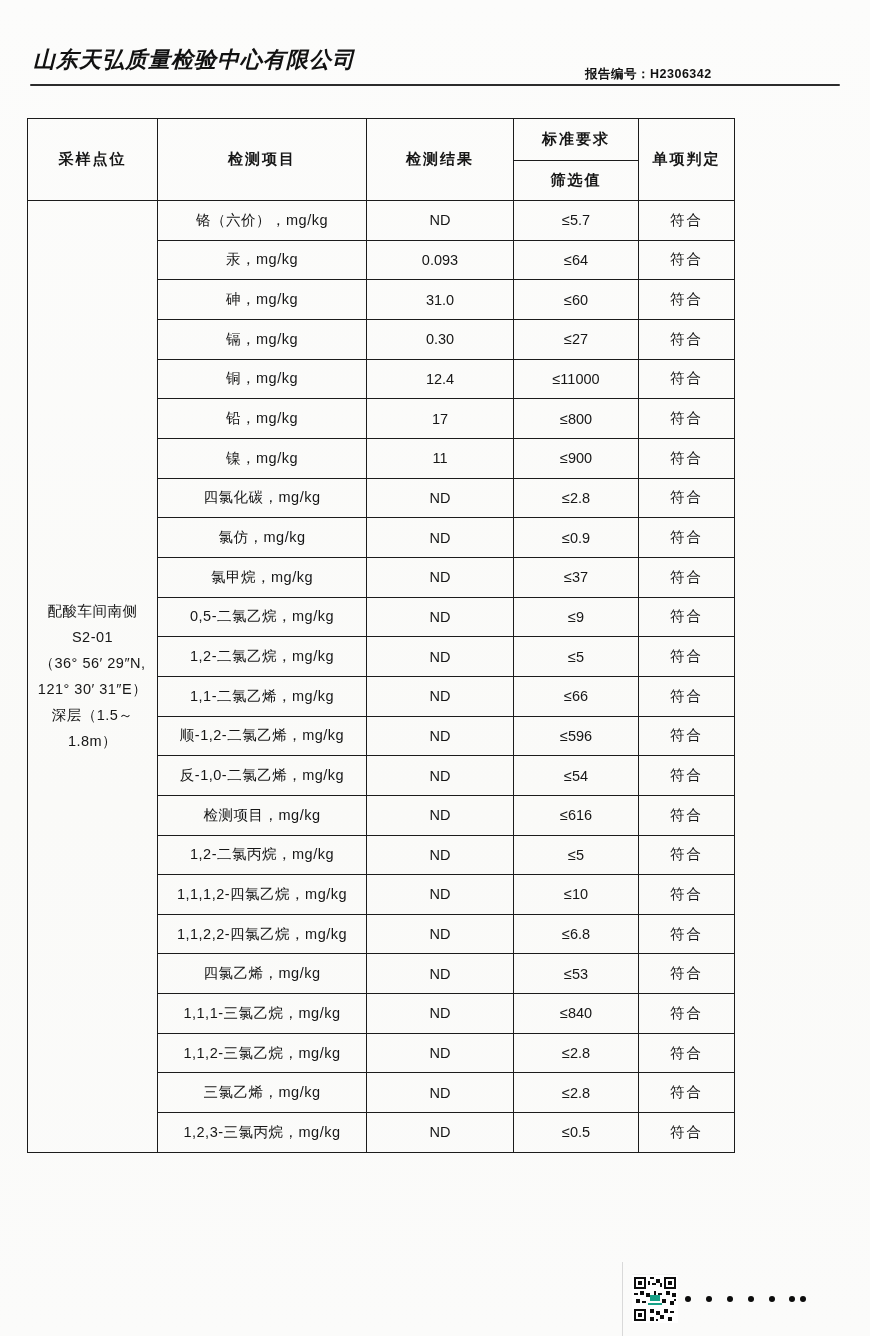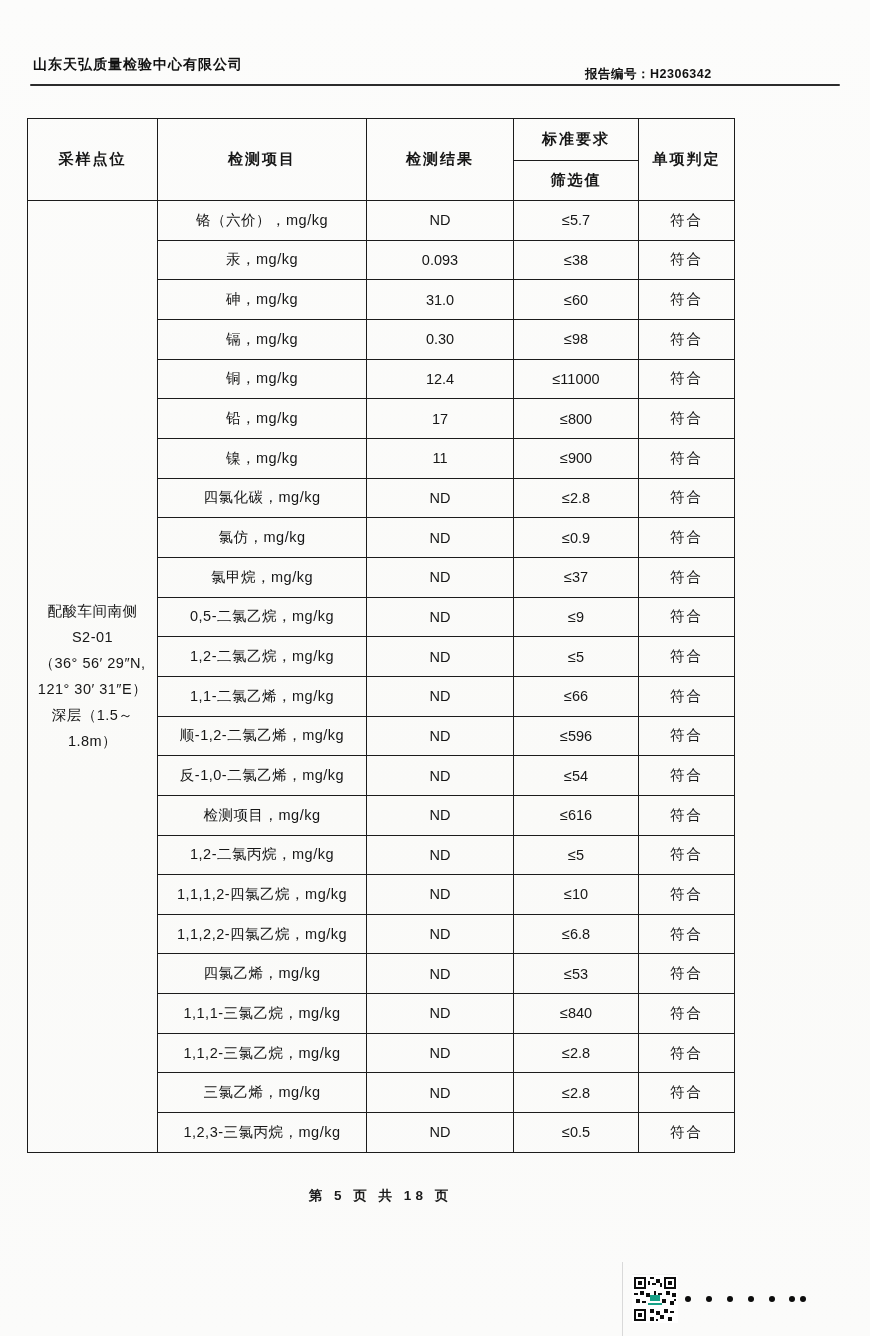--- a/index.html
+++ b/index.html
@@ -5,22 +5,22 @@
   html,body{margin:0;padding:0;}
   body{
     width:870px;height:1336px;position:relative;overflow:hidden;
     background:#fbfbfa;
     font-family:"Liberation Sans", sans-serif;
     color:#1a1a1a;
   }
   .page{position:absolute;inset:0;background:linear-gradient(180deg,#fcfcfb 0%,#fafaf8 60%,#fbfbfa 100%);}
   
   .company{
-    position:absolute;left:33px;top:56px;
-    font-size:14px;font-weight:bold;letter-spacing:1px;color:#111;
+    position:absolute;left:33px;top:45px;
+    font-size:22px;font-weight:bold;letter-spacing:1px;color:#111;font-style:italic;
   }
   .report-no{
     position:absolute;left:585px;top:66px;
     font-size:12.5px;font-weight:bold;color:#111;letter-spacing:.5px;
   }
   .header-rule{
     position:absolute;left:30px;top:84px;width:810px;height:2px;
     background:#2c2c2c;border-radius:1px;
   }
   
@@ -108,33 +108,33 @@
             <div>深层（1.5～1.8m）</div>
           </td>
           <td class="cell-item">铬（六价），mg/kg</td>
           <td class="cell-result">ND</td>
           <td class="cell-limit">≤5.7</td>
           <td class="cell-judgment">符合</td>
         </tr>
         <tr>
           <td class="cell-item">汞，mg/kg</td>
           <td class="cell-result">0.093</td>
-          <td class="cell-limit">≤38</td>
+          <td class="cell-limit">≤64</td>
           <td class="cell-judgment">符合</td>
         </tr>
         <tr>
           <td class="cell-item">砷，mg/kg</td>
           <td class="cell-result">31.0</td>
           <td class="cell-limit">≤60</td>
           <td class="cell-judgment">符合</td>
         </tr>
         <tr>
           <td class="cell-item">镉，mg/kg</td>
           <td class="cell-result">0.30</td>
-          <td class="cell-limit">≤98</td>
+          <td class="cell-limit">≤27</td>
           <td class="cell-judgment">符合</td>
         </tr>
         <tr>
           <td class="cell-item">铜，mg/kg</td>
           <td class="cell-result">12.4</td>
           <td class="cell-limit">≤11000</td>
           <td class="cell-judgment">符合</td>
         </tr>
         <tr>
           <td class="cell-item">铅，mg/kg</td>
@@ -246,21 +246,20 @@
         </tr>
         <tr>
           <td class="cell-item">1,2,3-三氯丙烷，mg/kg</td>
           <td class="cell-result">ND</td>
           <td class="cell-limit">≤0.5</td>
           <td class="cell-judgment">符合</td>
         </tr>
       </tbody>
   </table>
 
-  <div class="footer">第 5 页 共 18 页</div>
 
   <div class="scan-line"></div>
 
   <div class="qr">
     <svg width="46" height="49" viewBox="0 0 23 24" shape-rendering="crispEdges">
       <rect x="0" y="0" width="23" height="24" fill="#ffffff"></rect>
 
       <g fill="#0d0d0d">
         <rect x="1" y="1" width="6" height="6"></rect>
           <rect x="16" y="1" width="6" height="6"></rect>

